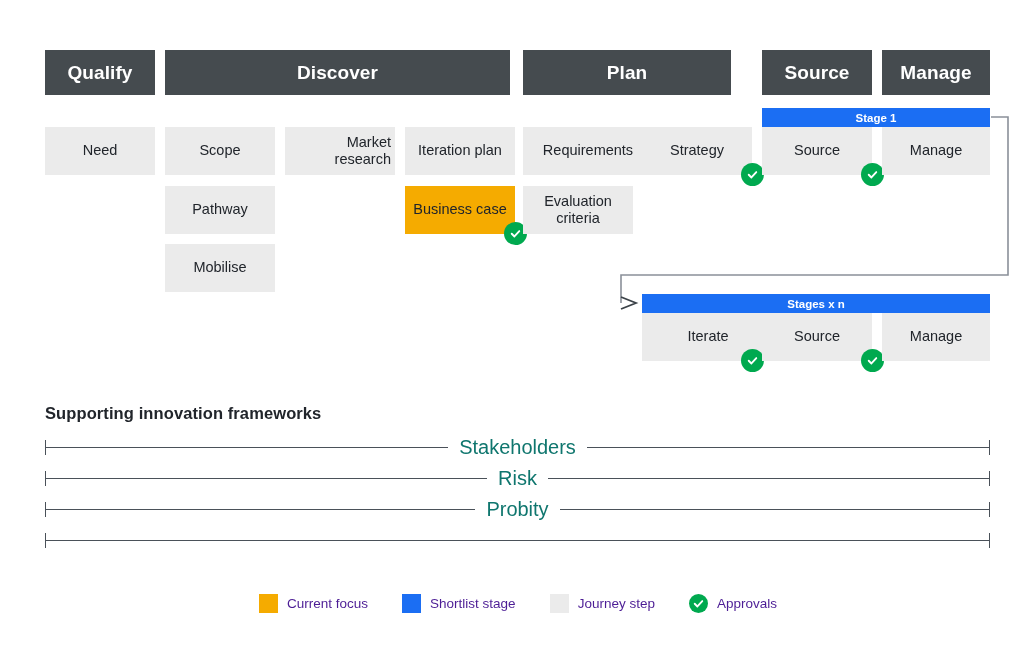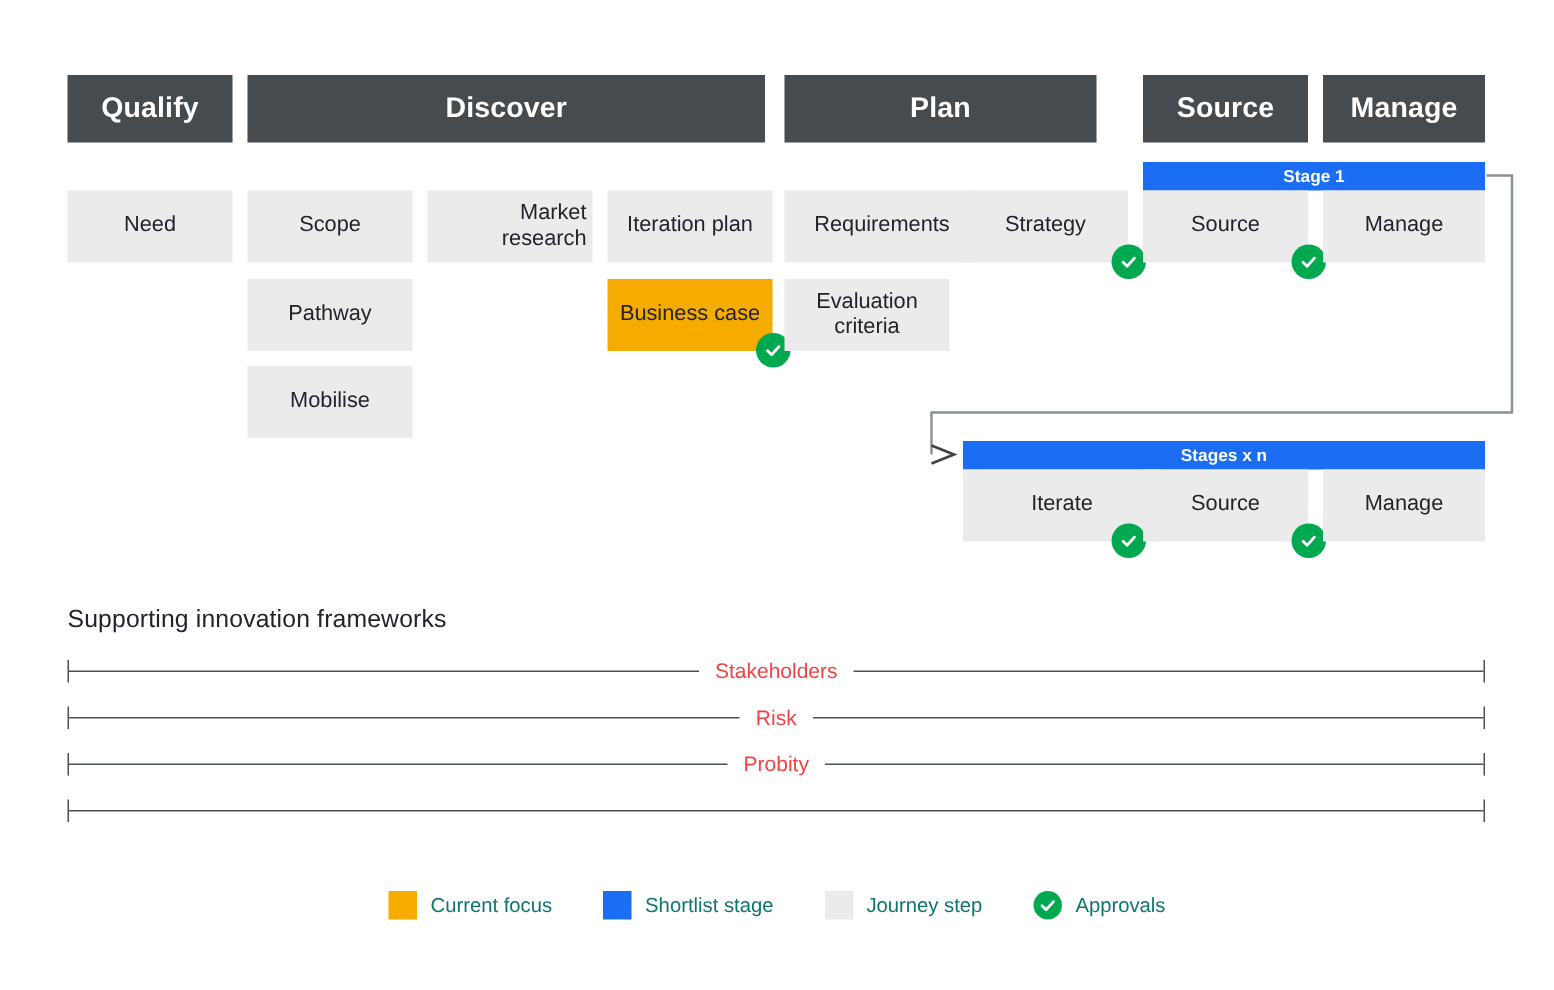--- a/index.html
+++ b/index.html
@@ -79,21 +79,21 @@
 
   
   .connector { position: absolute; left: 0; top: 0; pointer-events: none; }
 
   
   .frameworks-title {
     position: absolute;
     left: 45px;
     top: 404px;
     font-size: 16.5px;
-    font-weight: normal;
+    font-weight: bold;
     letter-spacing: .1px;
   }
   .fw-row {
     position: absolute;
     left: 45px;
     width: 945px;
     height: 22px;
     display: flex;
     align-items: center;
     gap: 0;
@@ -104,43 +104,43 @@
     background: #4a5159;
     flex: 0 0 auto;
   }
   .fw-line {
     height: 1px;
     background: #4a5159;
     flex: 1 1 auto;
   }
   .fw-label {
     flex: 0 0 auto;
-    font-size: 14px;
-    color: #ef4444;
+    font-size: 20px;
+    color: #0f766e;
     padding: 0 11px;
     white-space: nowrap;
   }
 
   
   .legend {
     position: absolute;
     left: 0;
     top: 594px;
     width: 1036px;
     display: flex;
     justify-content: center;
     align-items: center;
     gap: 34px;
   }
   .legend-item {
     display: flex;
     align-items: center;
     gap: 9px;
     font-size: 13.5px;
-    color: #0f766e;
+    color: #4c1d95;
   }
   .swatch {
     width: 19px;
     height: 19px;
     flex: 0 0 auto;
   }
   .swatch.check {
     border-radius: 50%;
     background: #00a94f;
     display: flex;

